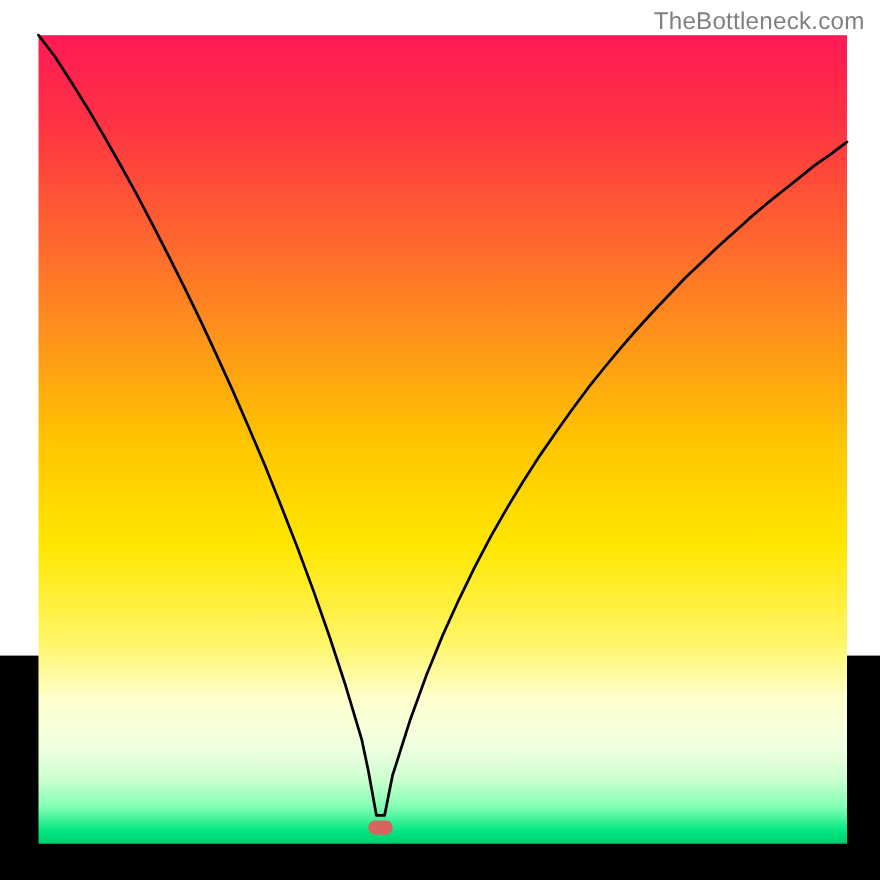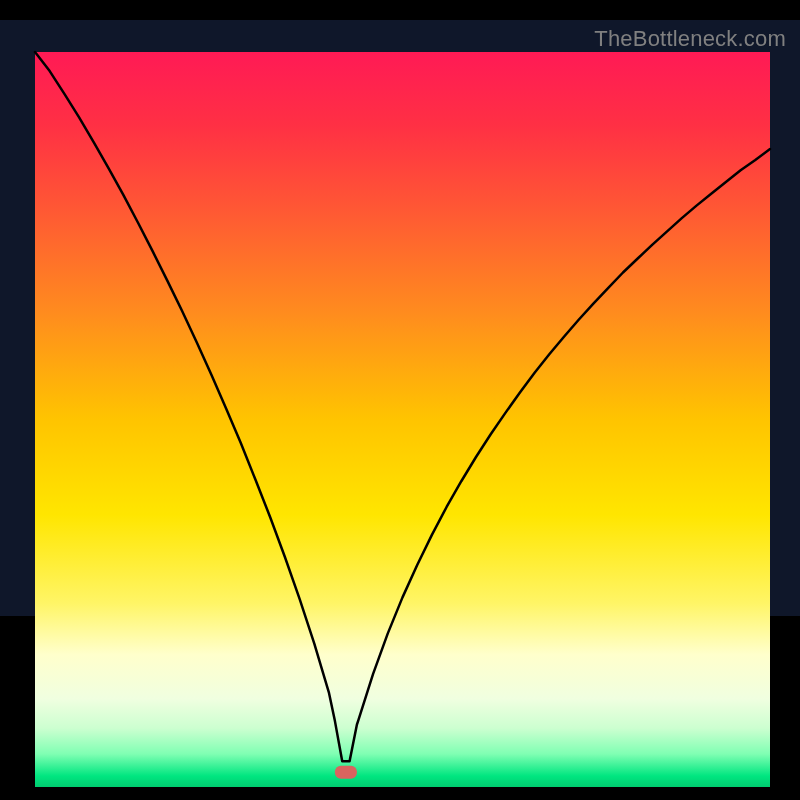--- a/index.html
+++ b/index.html
@@ -8,22 +8,21 @@
     width: 800px;
     height: 800px;
     background: #000;
     overflow: hidden;
     font-family: Arial, Helvetica, sans-serif;
   }
   .frame {
     position: relative;
     width: 800px;
     height: 596px;
-    background: #0f172a;
-    margin-top: 20px;
+    background: #ffffff;
   }
   .watermark {
     position: absolute;
     top: 6px;
     right: 14px;
     color: #808080;
     font-size: 22px;
     font-weight: 500;
     letter-spacing: 0.2px;
     z-index: 10;

